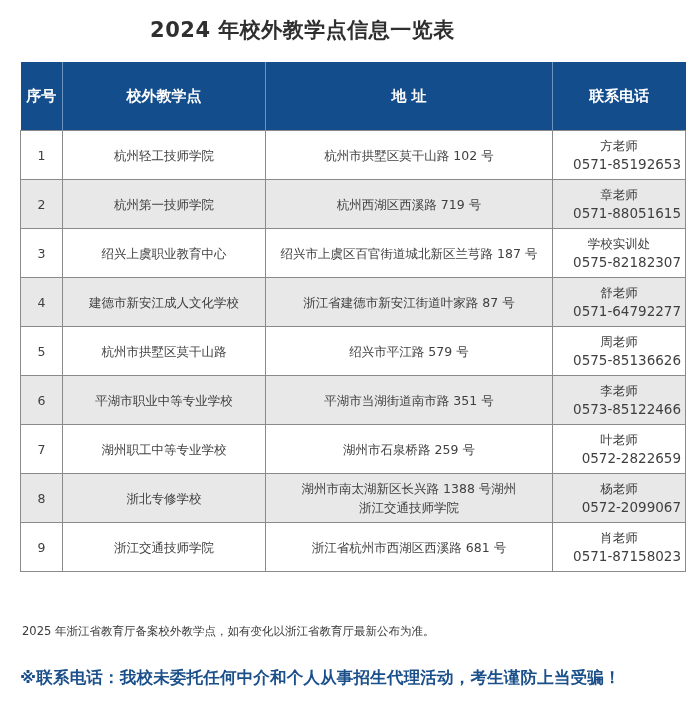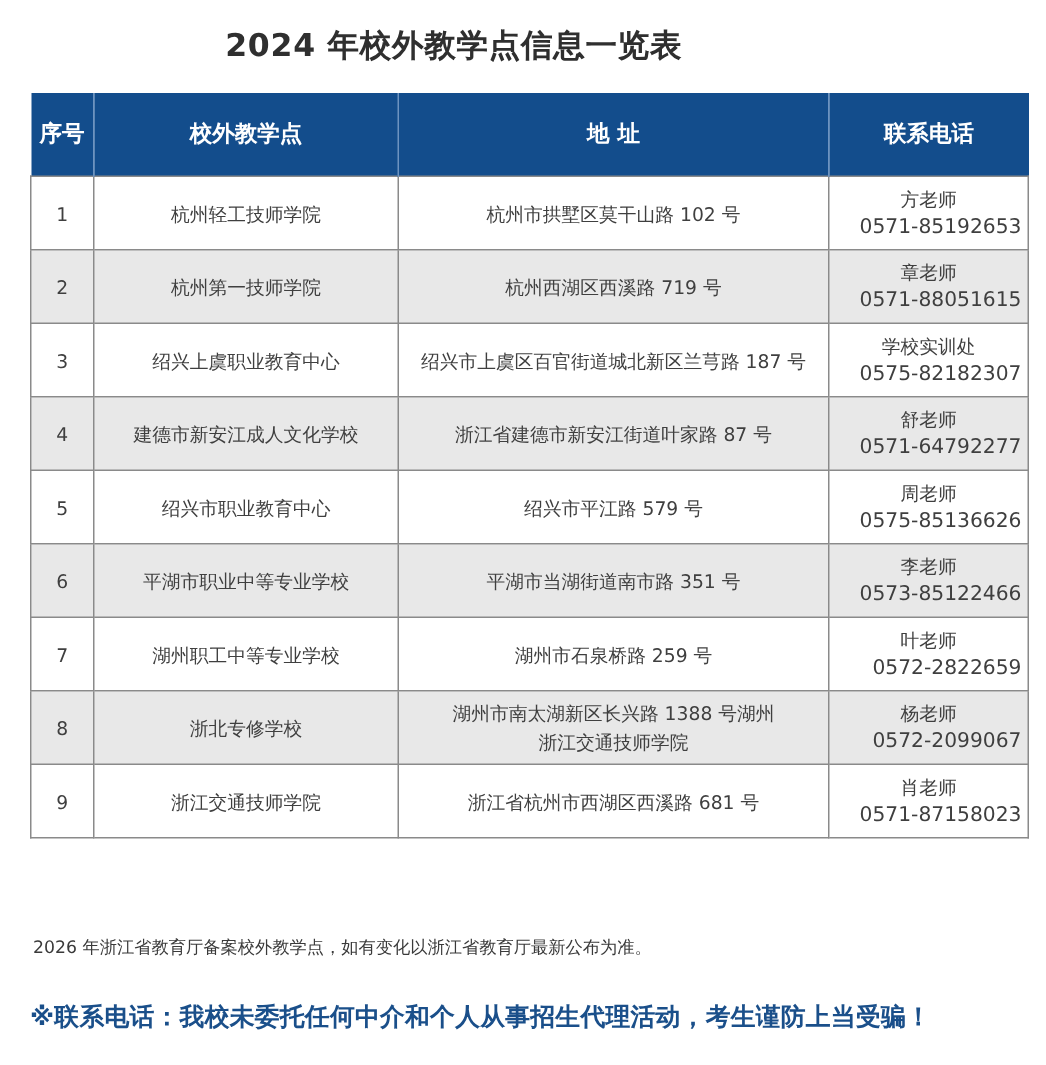--- a/index.html
+++ b/index.html
@@ -3,21 +3,21 @@
 <meta charset="utf-8">
 <style>
   html, body { margin: 0; padding: 0; background: #ffffff; }
   body { width: 697px; height: 710px; position: relative; overflow: hidden;
          font-family: "DejaVu Sans", "Liberation Sans", sans-serif; color: #3a3a3a; }
   .title { position: absolute; top: 16px; left: 0; width: 605px; text-align: center;
            font-size: 21px; font-weight: bold; color: #2f2f2f; letter-spacing: 0.5px; }
   table.info { position: absolute; top: 62px; left: 20px; width: 665px;
                border-collapse: collapse; table-layout: fixed; }
   table.info th { background: #134d8c; color: #ffffff; font-size: 15px; font-weight: bold;
-                  height: 55px; padding: 0; border-left: 1px solid #6d93c0; border-right: 1px solid #6d93c0; }
+                  height: 68px; padding: 0; border-left: 1px solid #6d93c0; border-right: 1px solid #6d93c0; }
   table.info th:first-child { border-left: none; }
   table.info th:last-child { border-right: none; }
   table.info td { height: 48px; padding: 0 4px; border: 1px solid #8a8a8a; text-align: center;
                   font-size: 12.5px; line-height: 19px; color: #3f3f3f; }
   table.info tr.alt td { background: #e8e8e8; }
   .phone { font-size: 13.5px; text-align: right; }
   .note { position: absolute; top: 624px; left: 22px; font-size: 11.5px; color: #3a3a3a; }
   .warn { position: absolute; top: 667px; left: 20px; font-size: 16.5px; font-weight: bold;
           color: #1a4f8a; letter-spacing: 0.2px; white-space: nowrap; }
 </style>
@@ -73,21 +73,21 @@
       <td>4</td>
       <td>建德市新安江成人文化学校</td>
       <td>浙江省建德市新安江街道叶家路 87 号</td>
       <td>
           <div>舒老师</div>
           <div class="phone">0571-64792277</div>
         </td>
     </tr>
     <tr>
       <td>5</td>
-      <td>绍兴市职业教育中心</td>
+      <td>杭州市拱墅区莫干山路</td>
       <td>绍兴市平江路 579 号</td>
       <td>
           <div>周老师</div>
           <div class="phone">0575-85136626</div>
         </td>
     </tr>
     <tr class="alt">
       <td>6</td>
       <td>平湖市职业中等专业学校</td>
       <td>平湖市当湖街道南市路 351 号</td>
@@ -122,14 +122,14 @@
       <td>浙江交通技师学院</td>
       <td>浙江省杭州市西湖区西溪路 681 号</td>
       <td>
           <div>肖老师</div>
           <div class="phone">0571-87158023</div>
         </td>
     </tr>
   </tbody>
 </table>
 
-<div class="note">2026 年浙江省教育厅备案校外教学点，如有变化以浙江省教育厅最新公布为准。</div>
+<div class="note">2025 年浙江省教育厅备案校外教学点，如有变化以浙江省教育厅最新公布为准。</div>
 <div class="warn">※联系电话：我校未委托任何中介和个人从事招生代理活动，考生谨防上当受骗！</div>
 
 </body></html>

